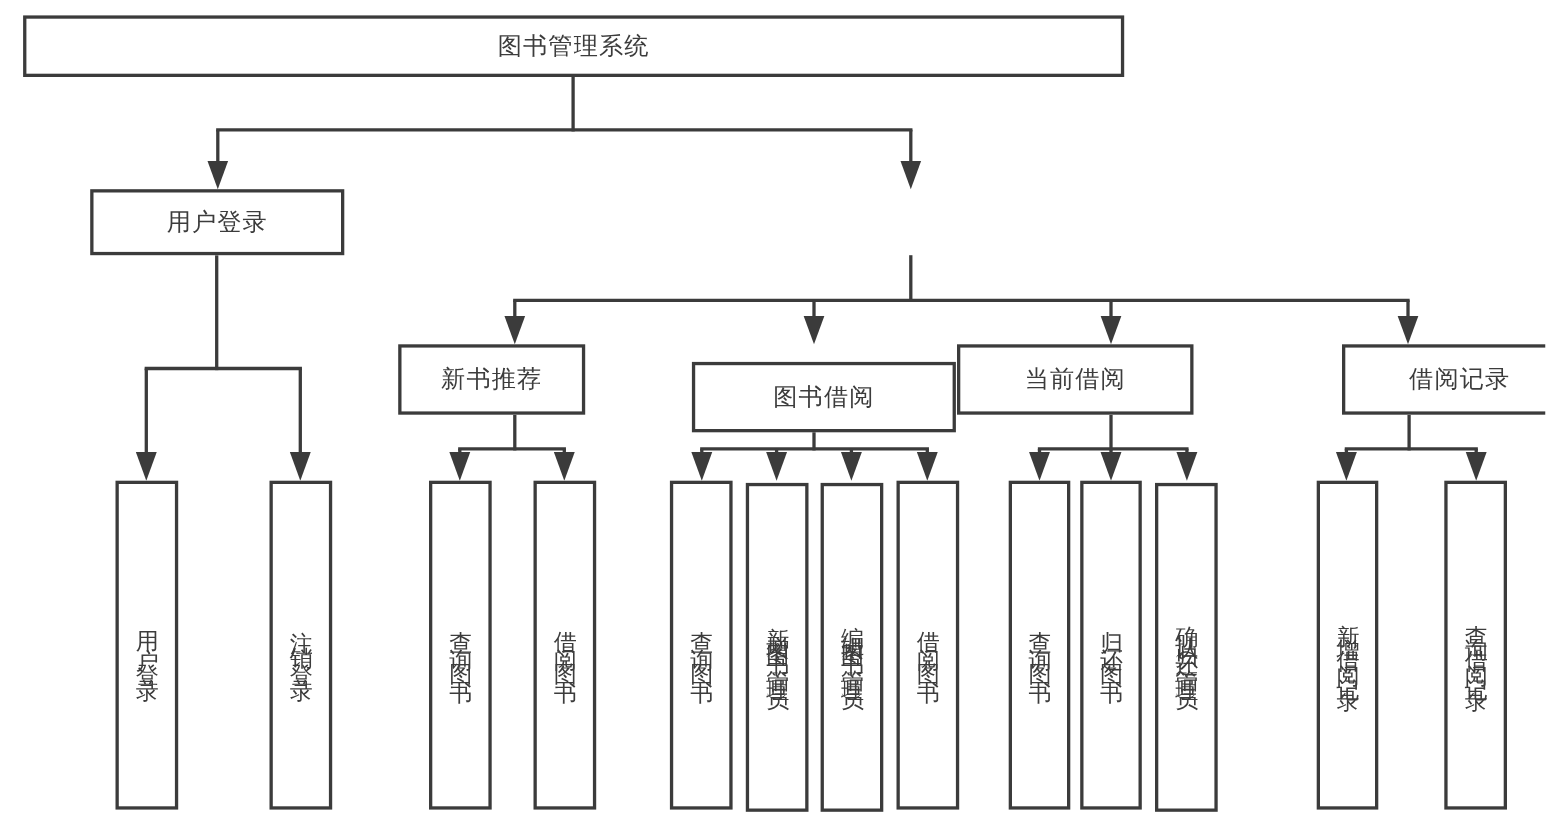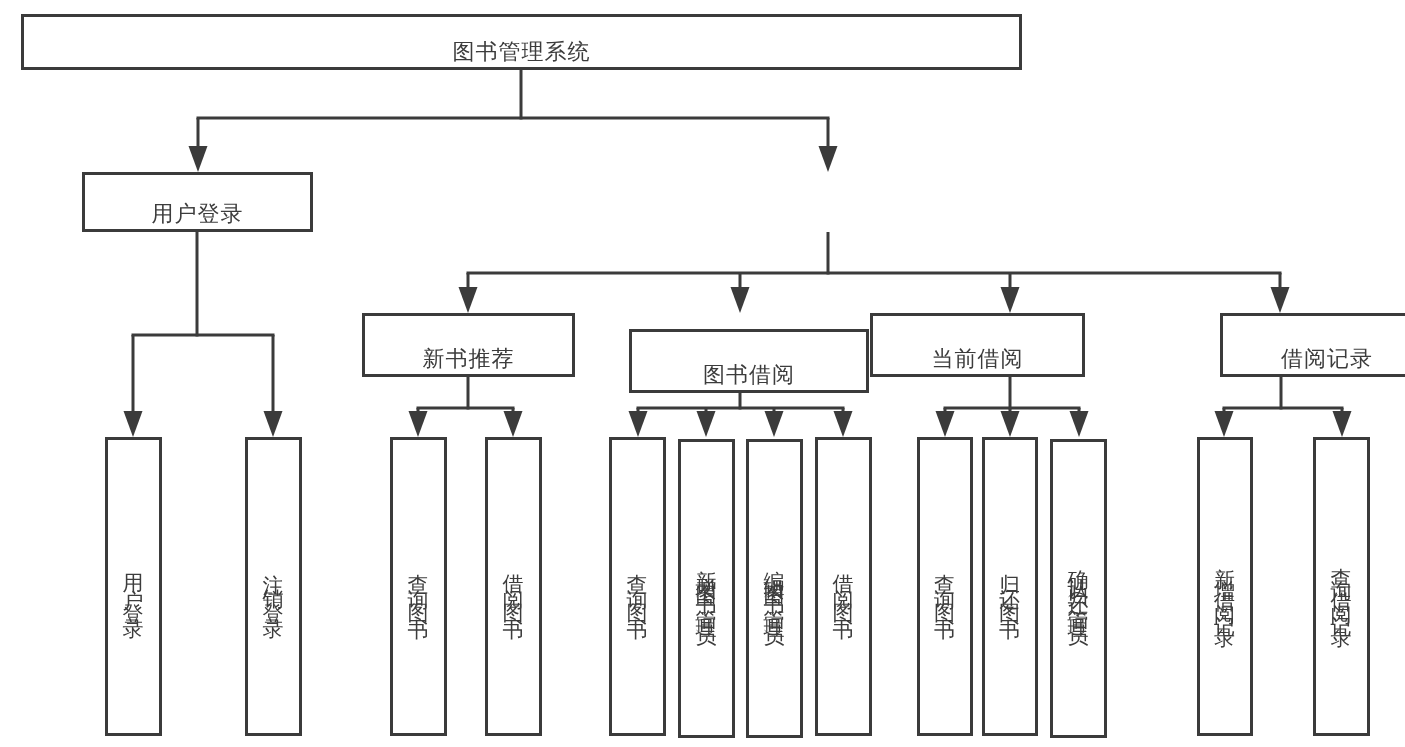--- a/index.html
+++ b/index.html
@@ -28,21 +28,20 @@
     background: #ffffff;
     color: #3c3c3c;
     display: flex;
     align-items: center;
     justify-content: center;
   }
   .h-box {
     font-size: 22px;
     letter-spacing: 1px;
     white-space: nowrap;
-    align-items: flex-end;
   }
   .v-box span {
     writing-mode: vertical-lr;
     text-orientation: mixed;
     font-size: 21px;
     letter-spacing: 15px;
     line-height: 1;
   }
   .v-box span.mid  { letter-spacing: 12px; }
   .v-box span.long { letter-spacing: 8px; }
@@ -119,21 +118,21 @@
   </svg>
 
   <div class="box h-box" style="left:21px; top:14px; width:1001px; height:56px;">
     <span>图书管理系统</span>
   </div>
 
   <div class="box h-box" style="left:82px; top:172px; width:231px; height:60px;">
     <span>用户登录</span>
   </div>
 
-  <div class="box h-box" style="left:362px; top:313px; width:213px; height:64px;">
+  <div class="box h-box" style="left:362px; top:313px; width:170px; height:64px;">
     <span>新书推荐</span>
   </div>
   <div class="box h-box" style="left:629px; top:329px; width:240px; height:64px;">
     <span>图书借阅</span>
   </div>
   <div class="box h-box" style="left:870px; top:313px; width:215px; height:64px;">
     <span>当前借阅</span>
   </div>
   <div class="box h-box" style="left:1172px; top:313px; width:214px; height:64px;margin-left:48px;">
     <span>借阅记录</span>

